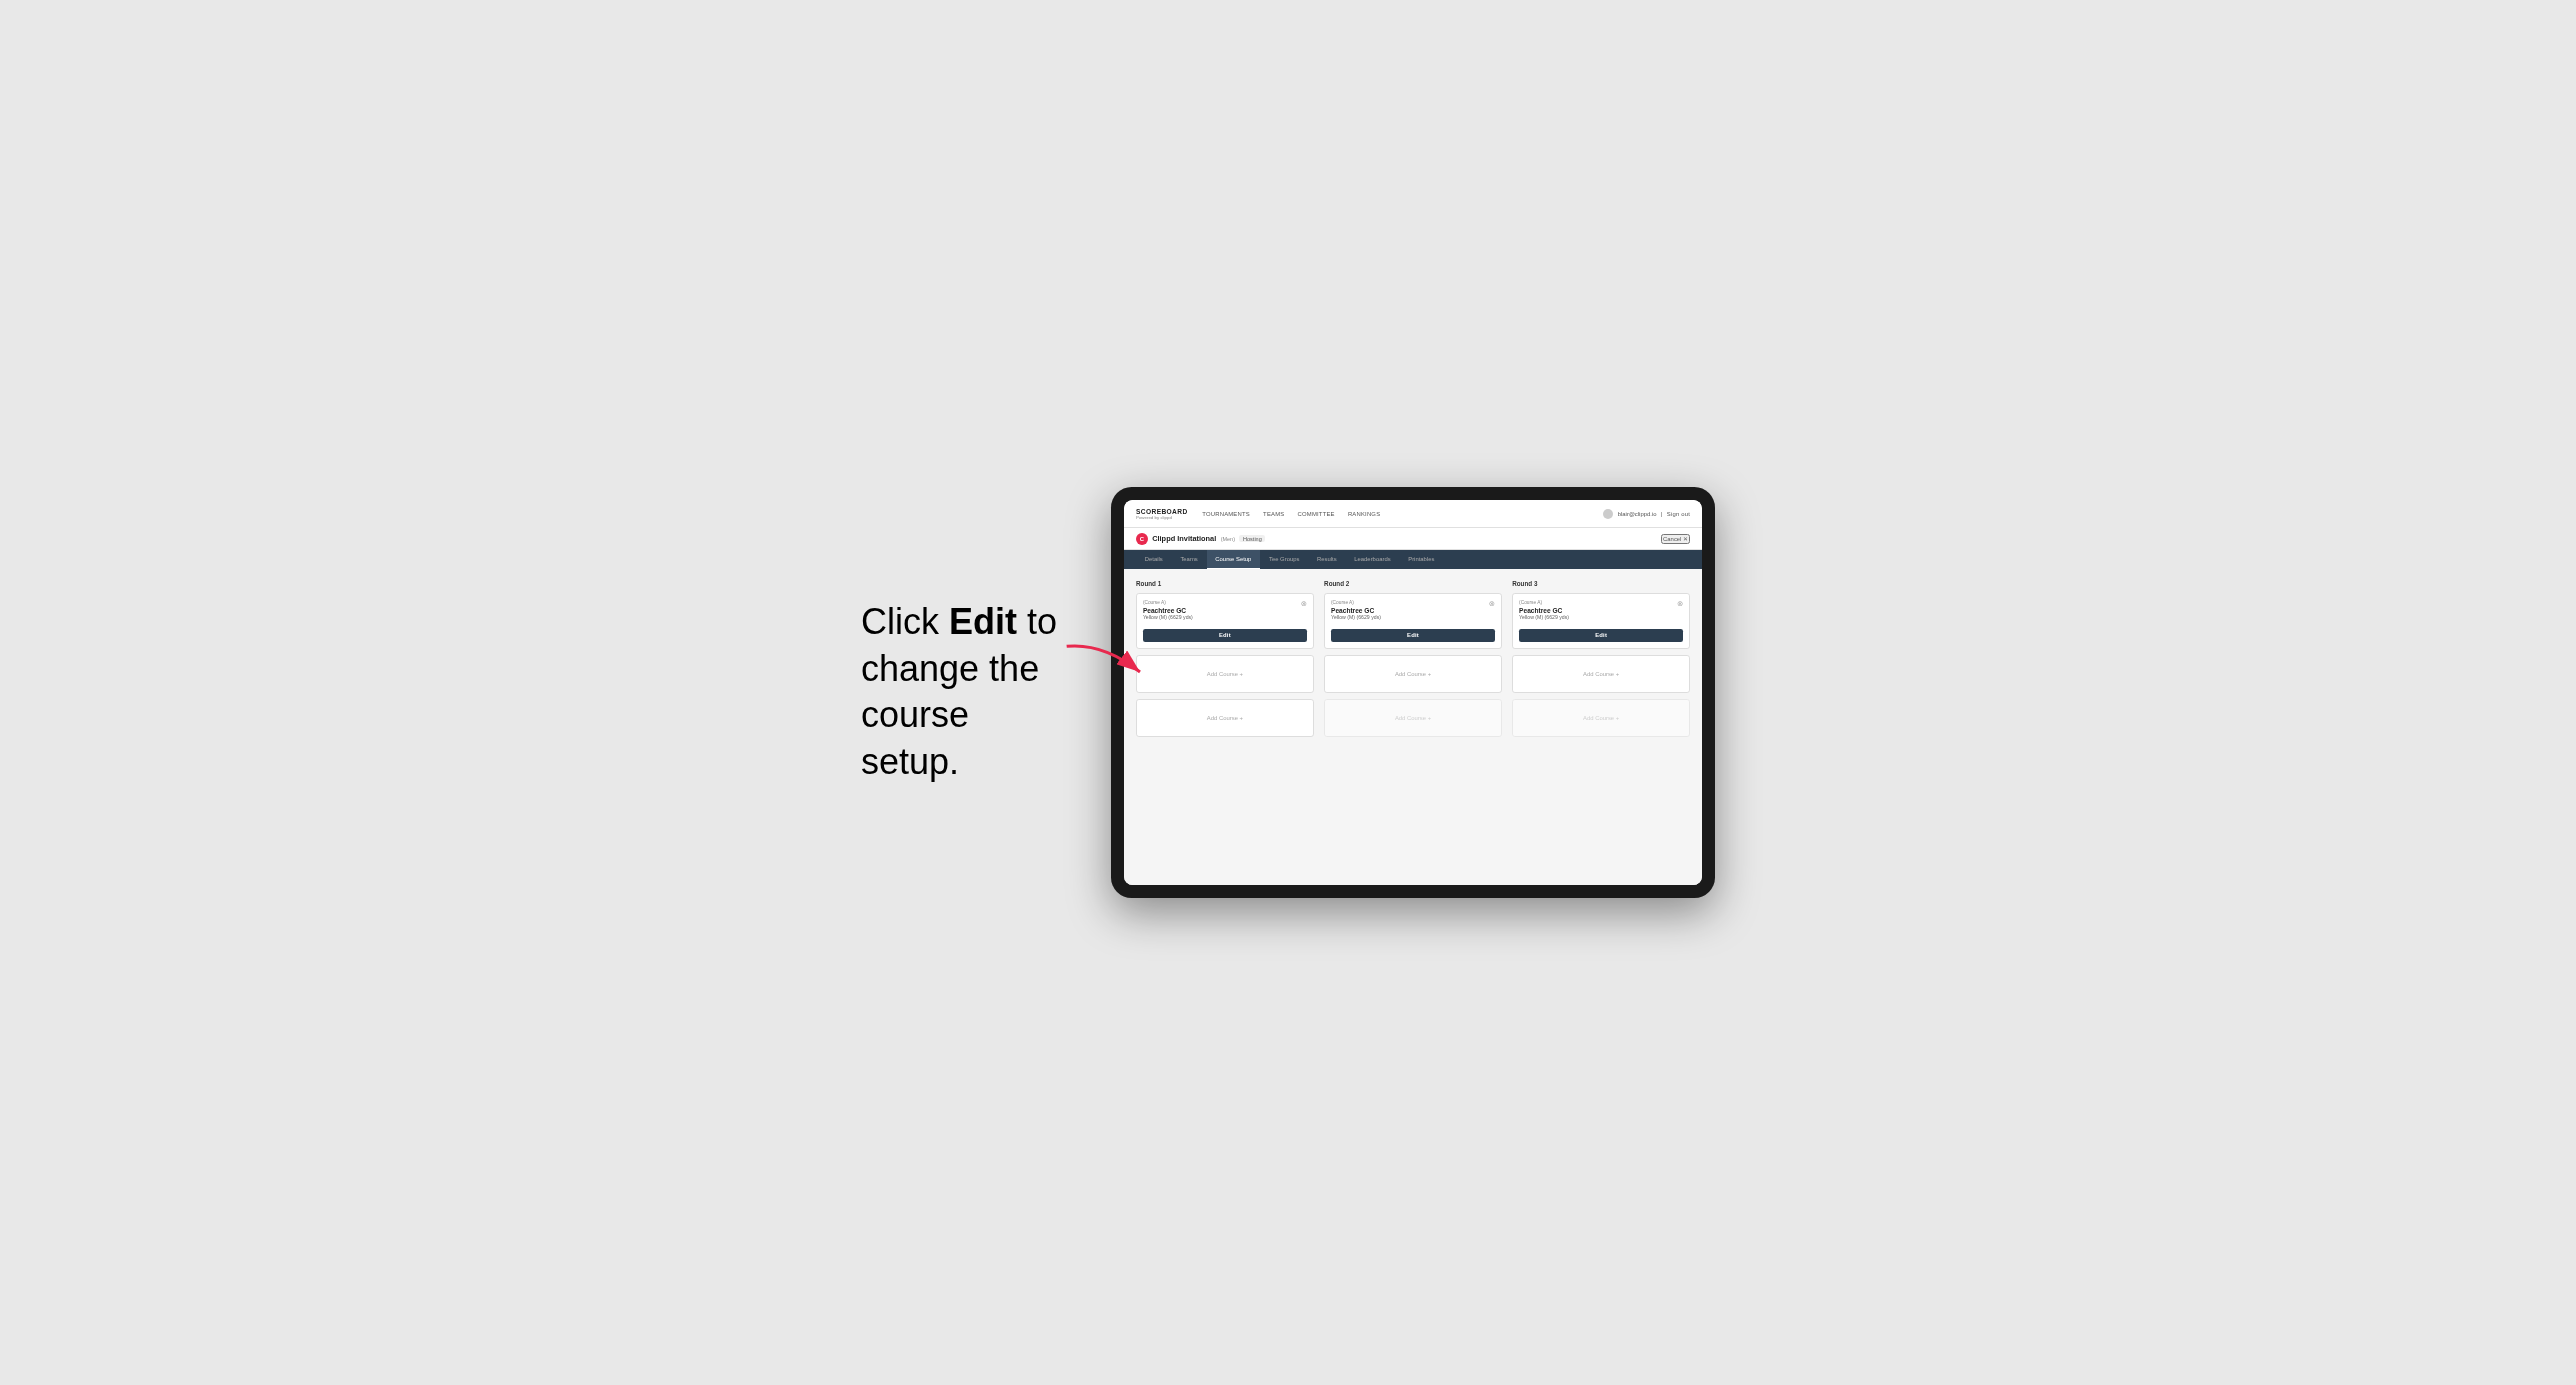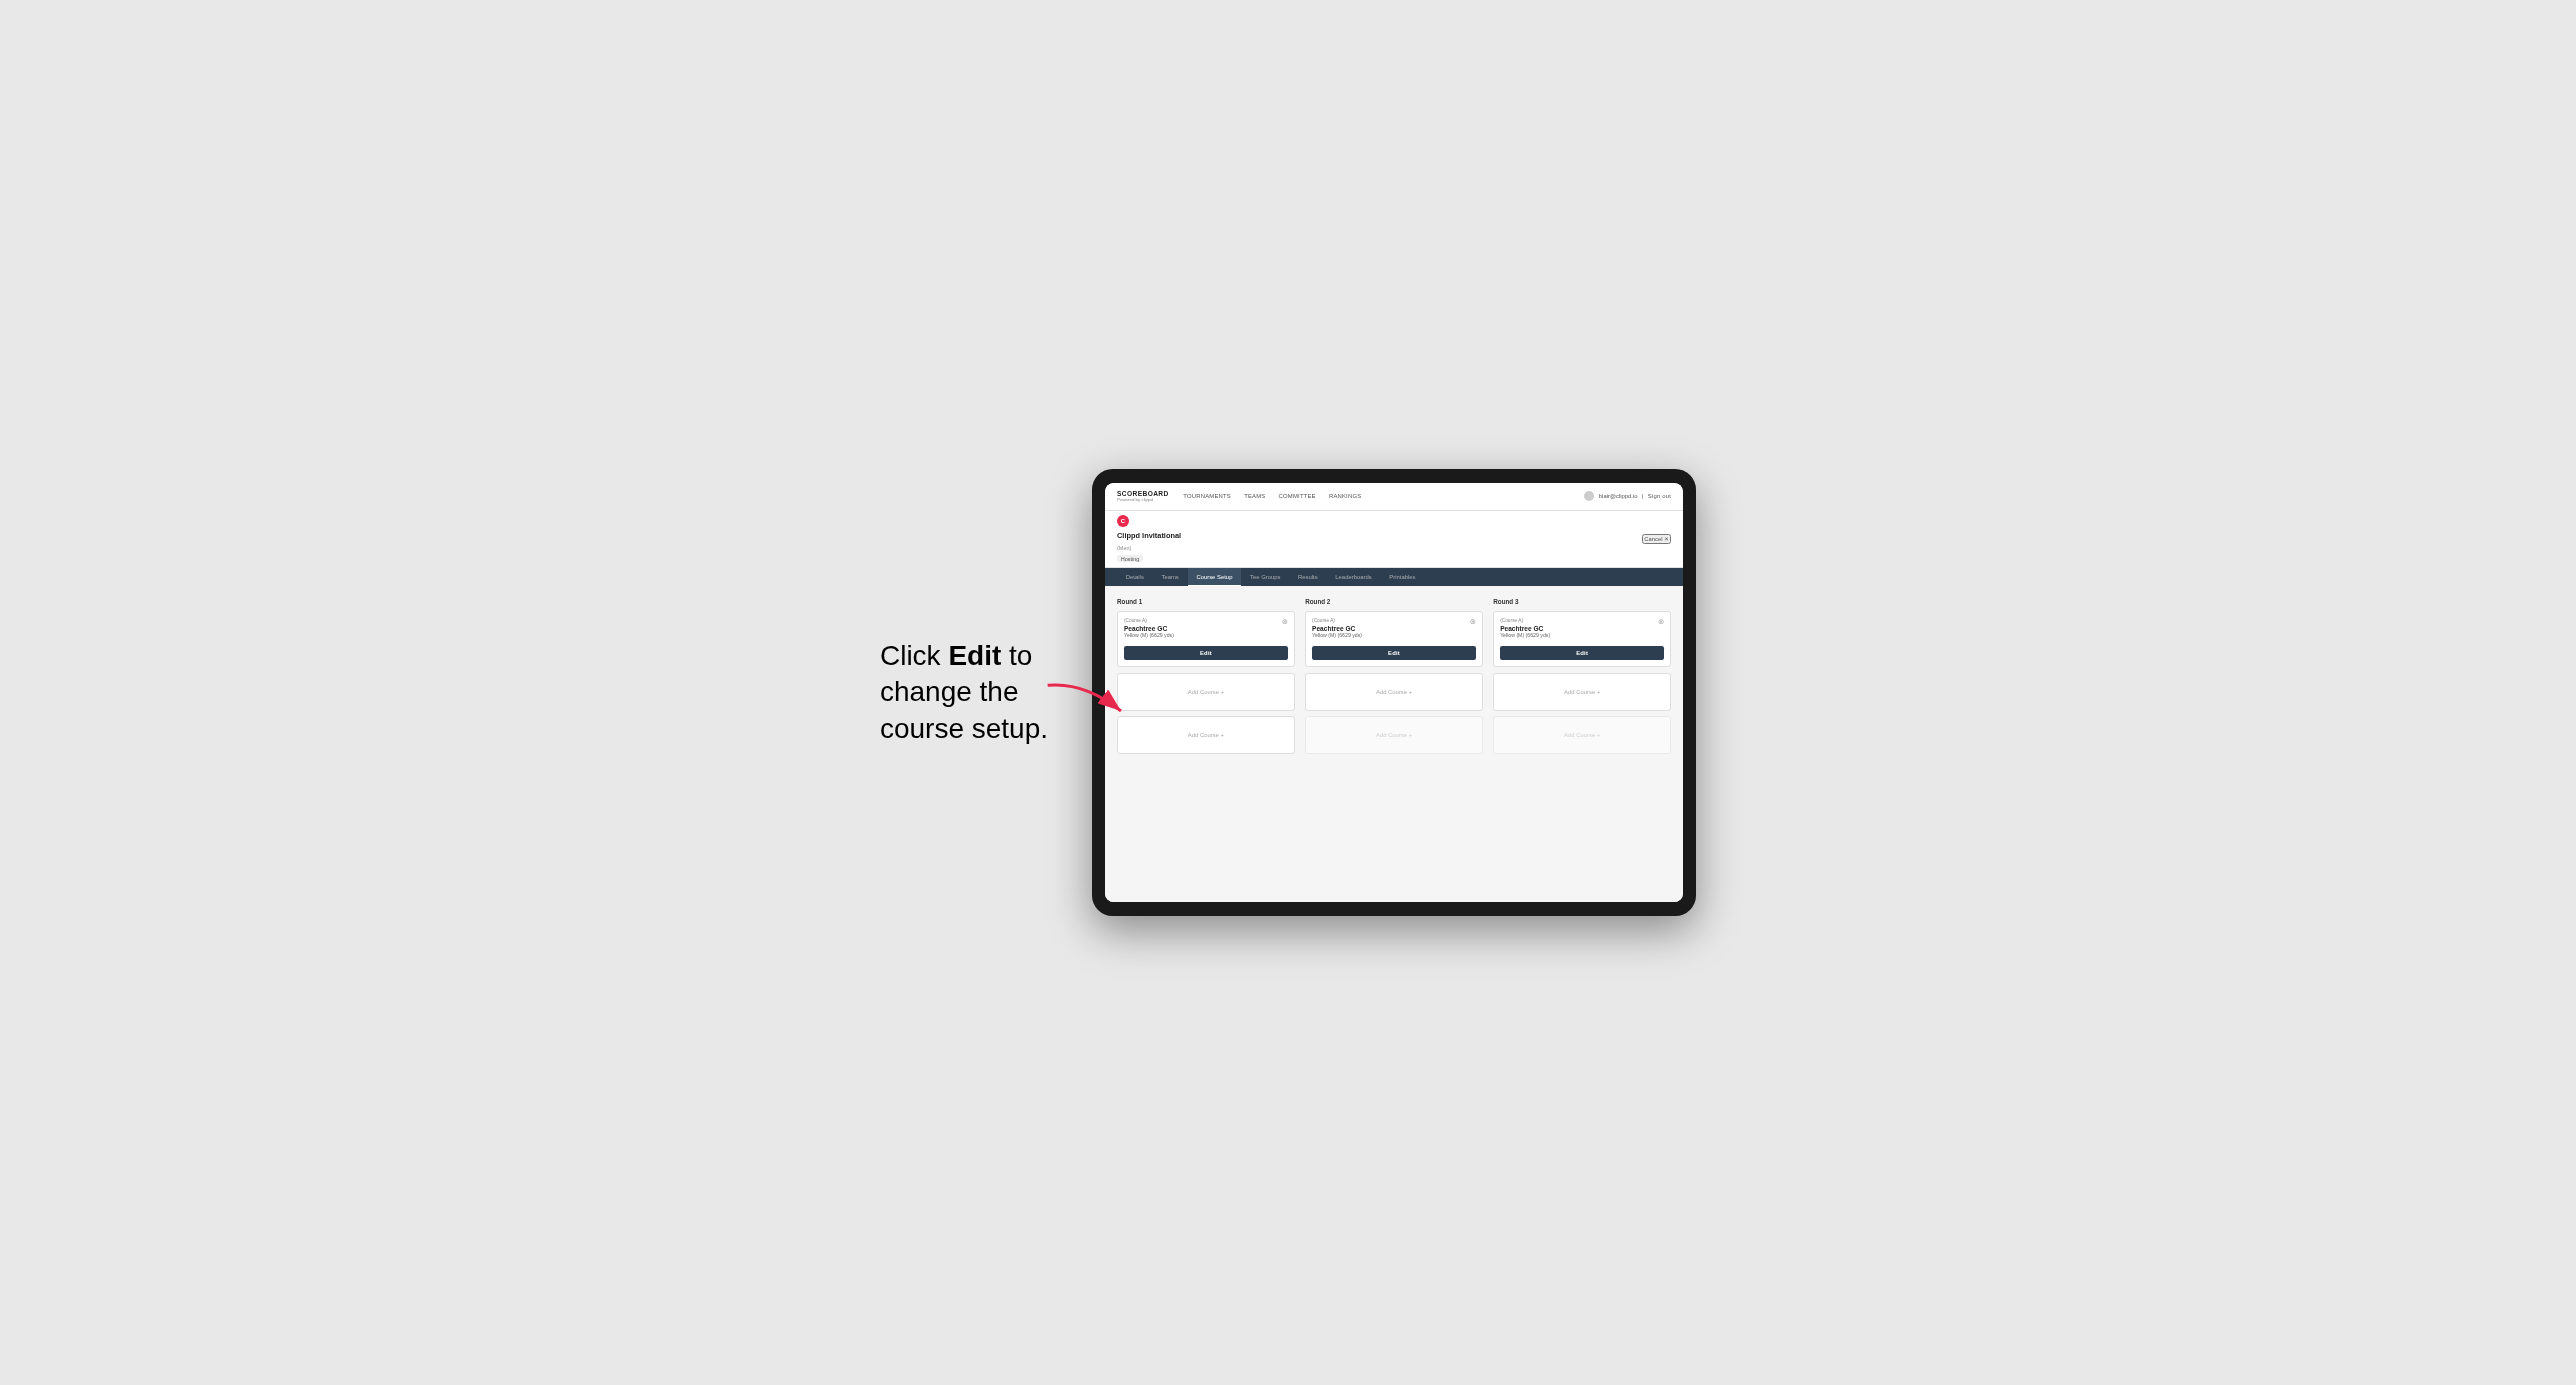--- a/index.html
+++ b/index.html
@@ -15,21 +15,21 @@
 
     .page-wrapper {
       display: flex;
       align-items: center;
       justify-content: center;
       width: 100%;
       gap: 44px;
     }
 
     .instruction-text {
-      font-size: 28px;
+      font-size: 36px;
       line-height: 1.3;
       max-width: 206px;
       position: relative;
     }
 
     .instruction-text .bold { font-weight: 900; }
 
     .tablet-frame {
       background: #1a1a1a;
       border-radius: 20.6px;
@@ -109,23 +109,22 @@
       background: #fff;
       border-bottom: 0.7px solid #e0e0e0;
       padding: 4.4px 11.8px;
       display: flex;
       align-items: center;
       justify-content: space-between;
     }
 
     .tournament-title {
       display: flex;
-      align-items: flex-start;
+      align-items: center;
       gap: 4.4px;
-      flex-direction: column;
     }
 
     .logo-c {
       width: 11.8px;
       height: 11.8px;
       background: #e8294e;
       border-radius: 50%;
       display: flex;
       align-items: center;
       justify-content: center;

